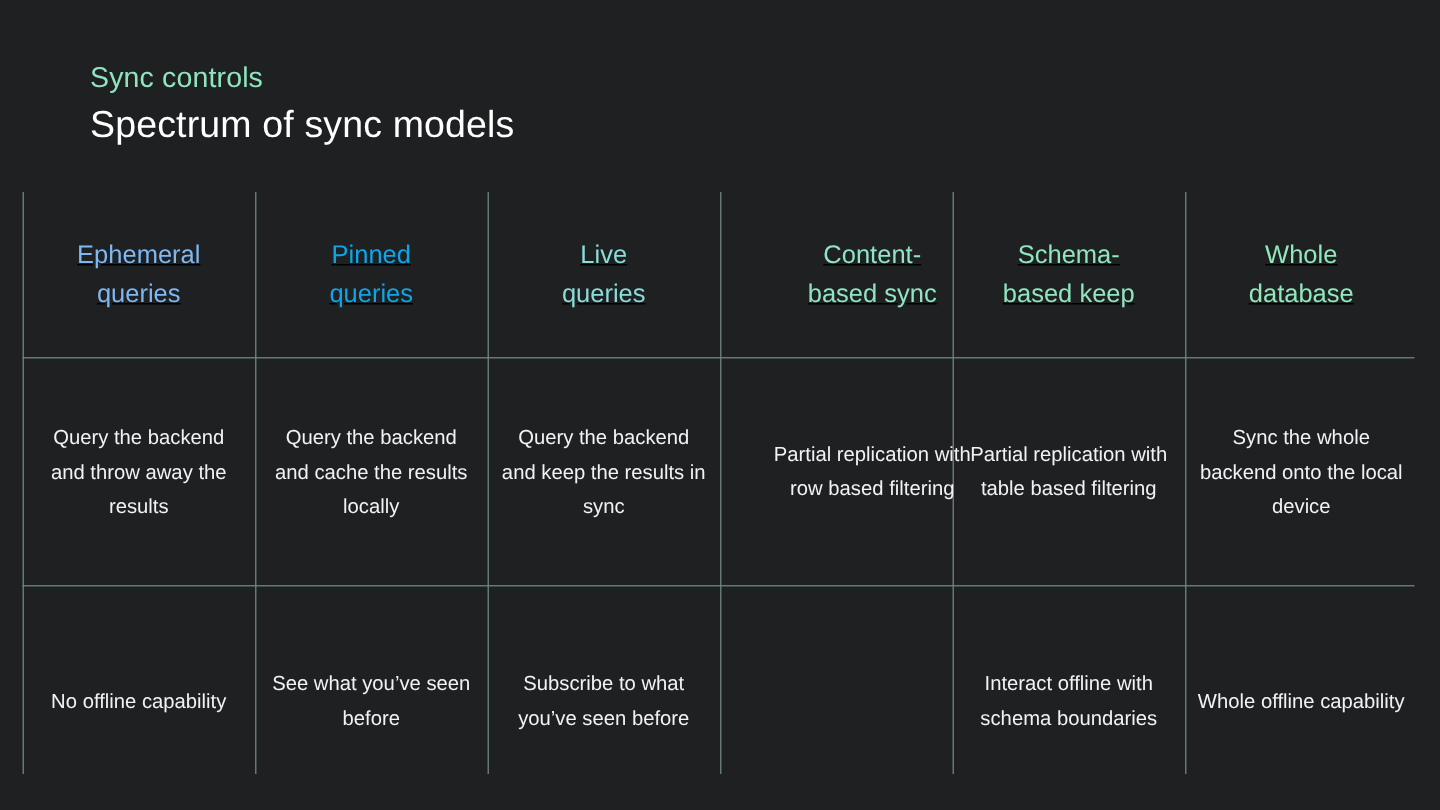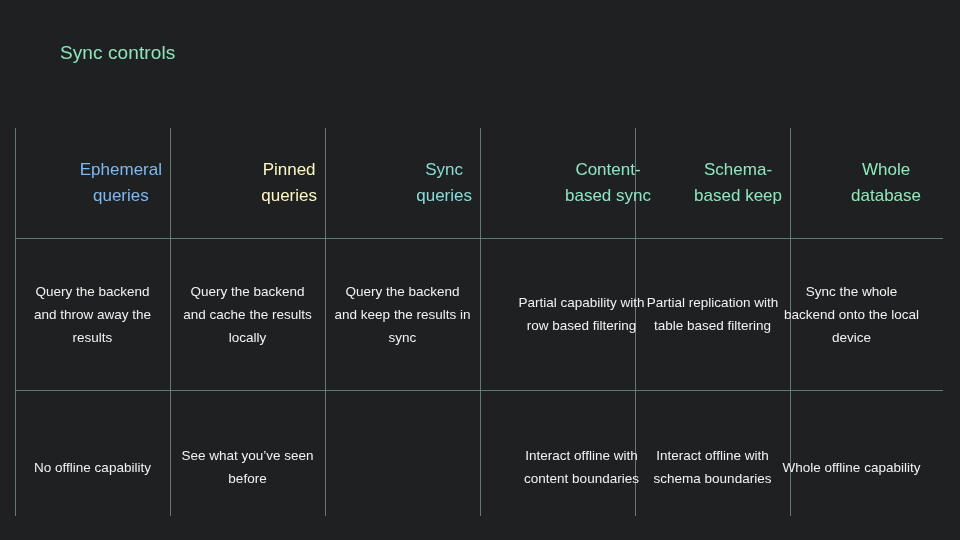--- a/index.html
+++ b/index.html
@@ -81,21 +81,22 @@
     width: 155px;
     box-sizing: border-box;
     padding: 0 8px;
     text-align: center;
   }
   .cell-header {
     top: 0;
     height: 110px;
     display: flex;
     align-items: center;
-    justify-content: flex-end;
+    justify-content: center;
+    text-decoration: underline;
   }
   .cell-header .txt {
     font-size: 17px;
     line-height: 26px;
   }
   .cell-mid {
     top: 110px;
     height: 152px;
     display: flex;
     align-items: center;
@@ -118,20 +119,21 @@
     display: block;
   }
 </style>
 </head>
 <body>
 
 <div id="slide">
 
   <div id="title-block">
     <div id="eyebrow">Sync controls</div>
+    <div id="main-title">Spectrum of sync models</div>
   </div>
 
   <div class="hline" style="top:238px;"></div>
   <div class="hline" style="top:390px;"></div>
 
   <div class="vline" style="left:15px;"></div>
   <div class="vline" style="left:170px;"></div>
   <div class="vline" style="left:325px;"></div>
   <div class="vline" style="left:480px;"></div>
   <div class="vline" style="left:635px;"></div>
@@ -147,68 +149,68 @@
       <div class="cell cell-mid cell-body">
         <span class="txt">Query the backend and throw away the results</span>
       </div>
       <div class="cell cell-bottom cell-body">
         <span class="txt">No offline capability</span>
       </div>
     </div>
 
     <div class="col" style="left:155px;">
       <div class="cell cell-header">
-        <span class="txt" style="color:#fef9c3; white-space:pre-line;">Pinned
+        <span class="txt" style="color:#0ea5e9; white-space:pre-line;">Pinned
 queries</span>
       </div>
       <div class="cell cell-mid cell-body">
         <span class="txt">Query the backend and cache the results locally</span>
       </div>
       <div class="cell cell-bottom cell-body">
         <span class="txt">See what you’ve seen before</span>
       </div>
     </div>
 
     <div class="col" style="left:310px;">
       <div class="cell cell-header">
-        <span class="txt" style="color:#8adcd8; white-space:pre-line;">Sync
+        <span class="txt" style="color:#8adcd8; white-space:pre-line;">Live
 queries</span>
       </div>
       <div class="cell cell-mid cell-body">
         <span class="txt">Query the backend and keep the results in sync</span>
+      </div>
+      <div class="cell cell-bottom cell-body">
+        <span class="txt">Subscribe to what you’ve seen before</span>
       </div>
     </div>
 
     <div class="col" style="left:465px;margin-left:24px;">
       <div class="cell cell-header">
         <span class="txt" style="color:#8fe4c4; white-space:pre-line;">Content-
 based sync</span>
       </div>
       <div class="cell cell-mid cell-body">
-        <span class="txt">Partial capability with row based filtering</span>
-      </div>
-      <div class="cell cell-bottom cell-body">
-        <span class="txt">Interact offline with content boundaries</span>
+        <span class="txt">Partial replication with row based filtering</span>
       </div>
     </div>
 
     <div class="col" style="left:620px;">
       <div class="cell cell-header">
         <span class="txt" style="color:#8fe6be; white-space:pre-line;">Schema-
 based keep</span>
       </div>
       <div class="cell cell-mid cell-body">
         <span class="txt">Partial replication with table based filtering</span>
       </div>
       <div class="cell cell-bottom cell-body">
         <span class="txt">Interact offline with schema boundaries</span>
       </div>
     </div>
 
-    <div class="col" style="left:759px;padding-left:41px;">
+    <div class="col" style="left:775px;padding-left:41px;">
       <div class="cell cell-header">
         <span class="txt" style="color:#90e8bb; white-space:pre-line;">Whole
 database</span>
       </div>
       <div class="cell cell-mid cell-body">
         <span class="txt">Sync the whole backend onto the local device</span>
       </div>
       <div class="cell cell-bottom cell-body">
         <span class="txt">Whole offline capability</span>
       </div>

